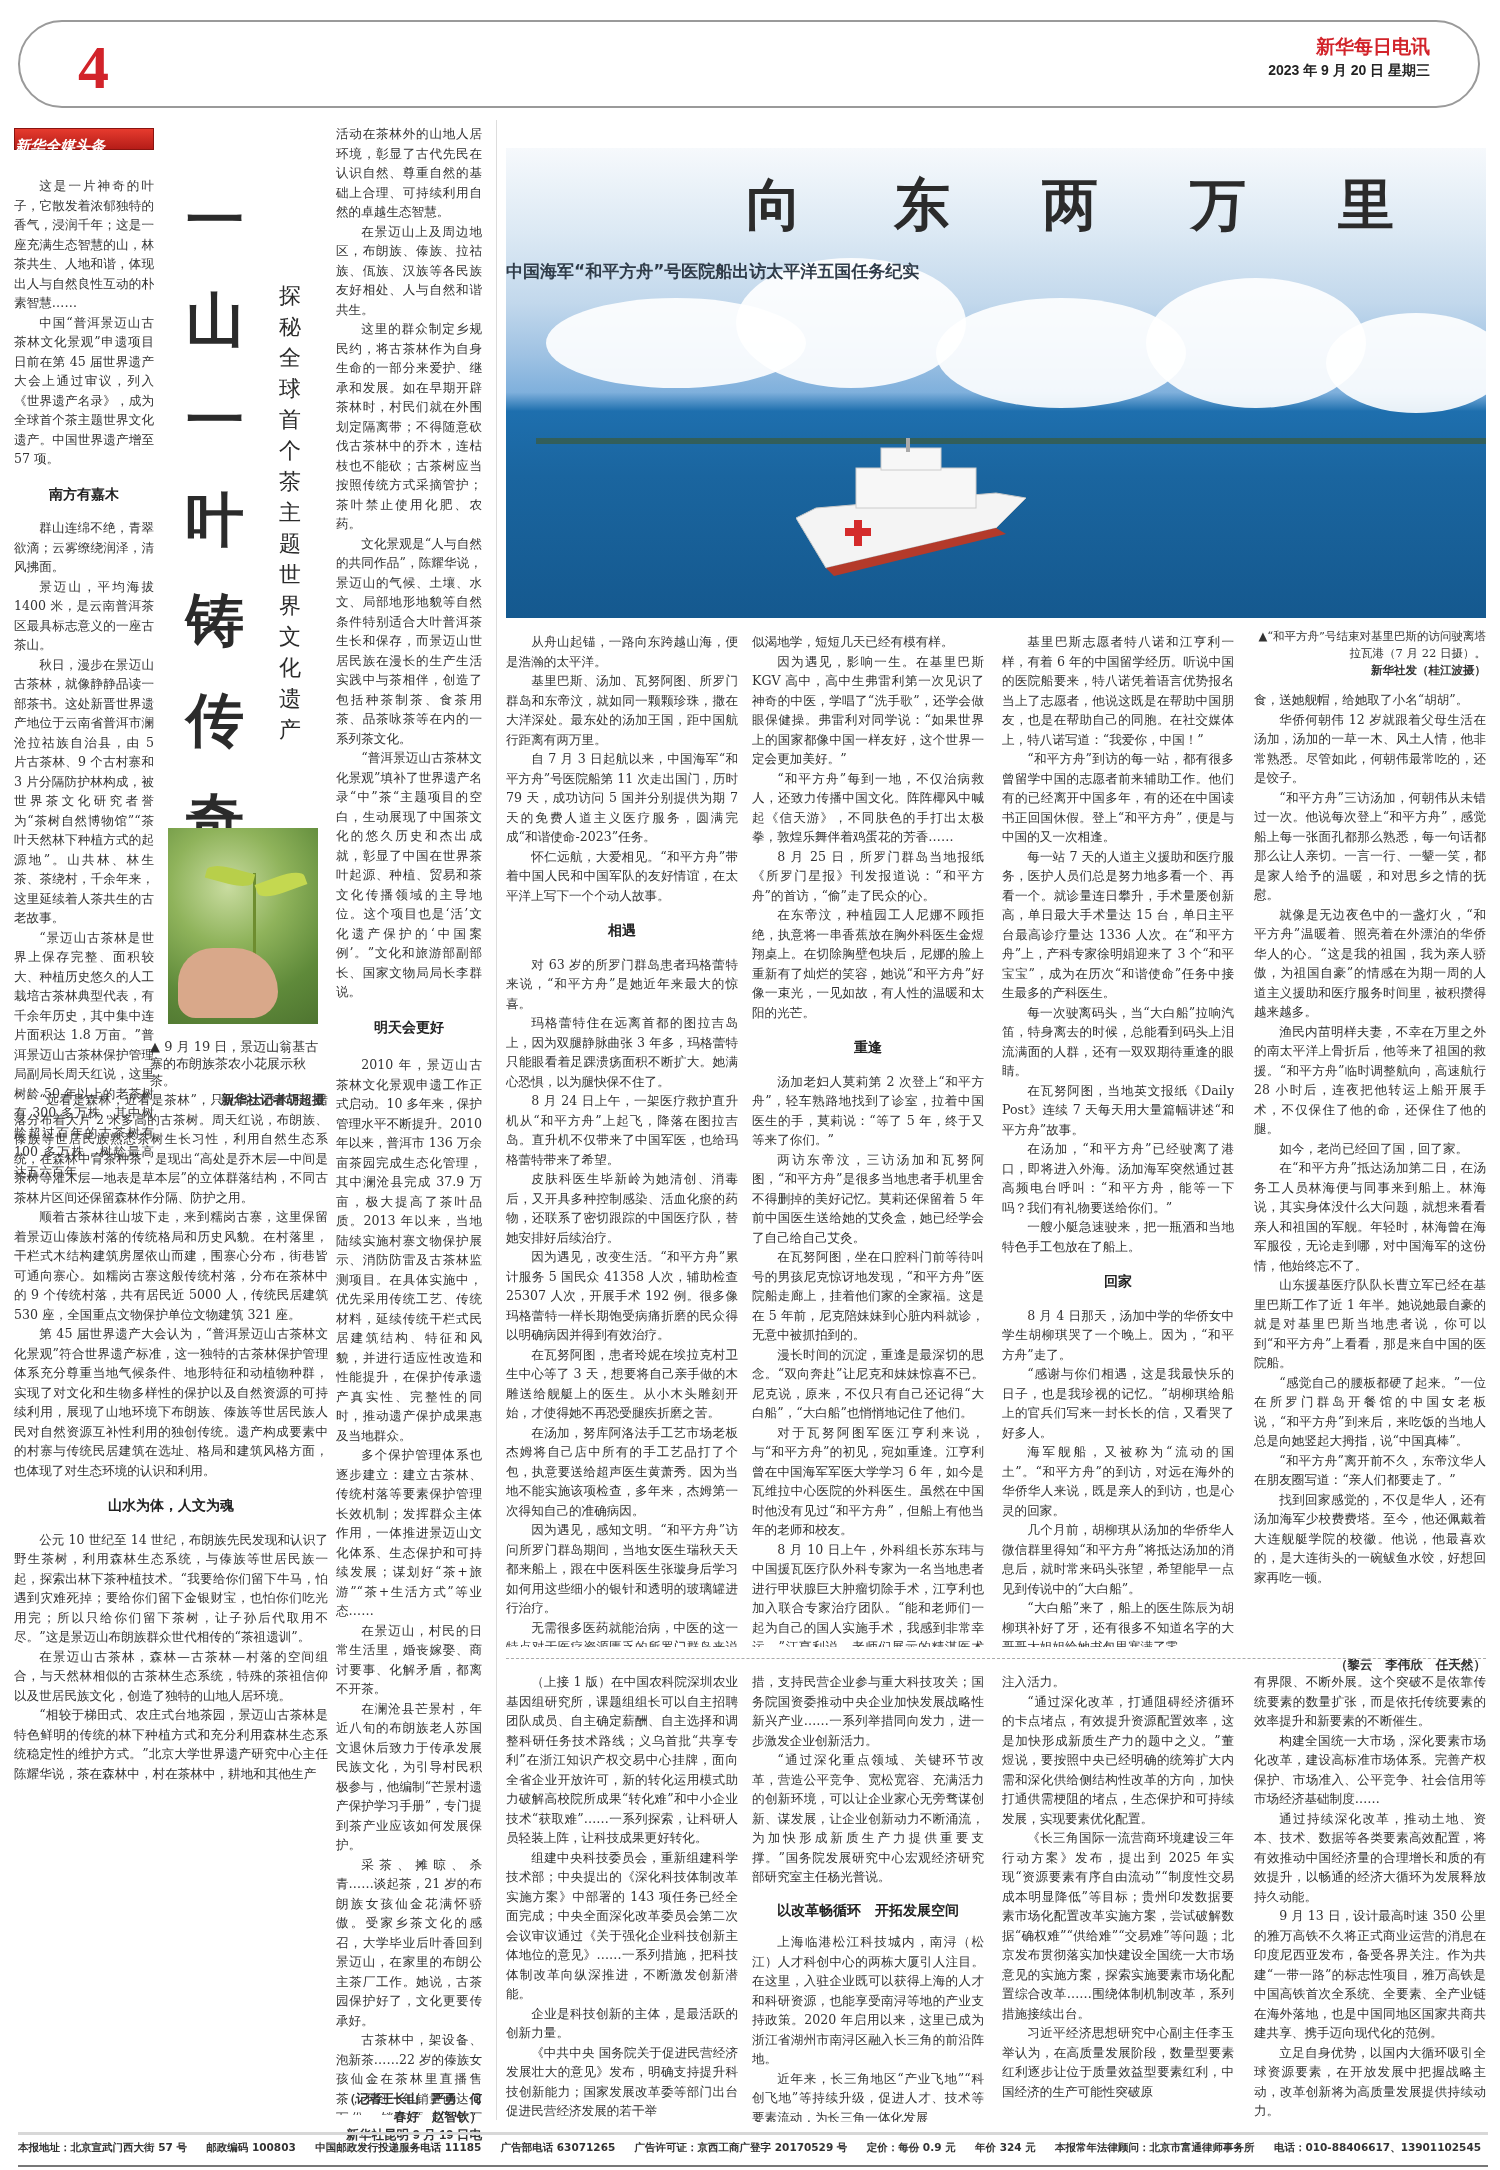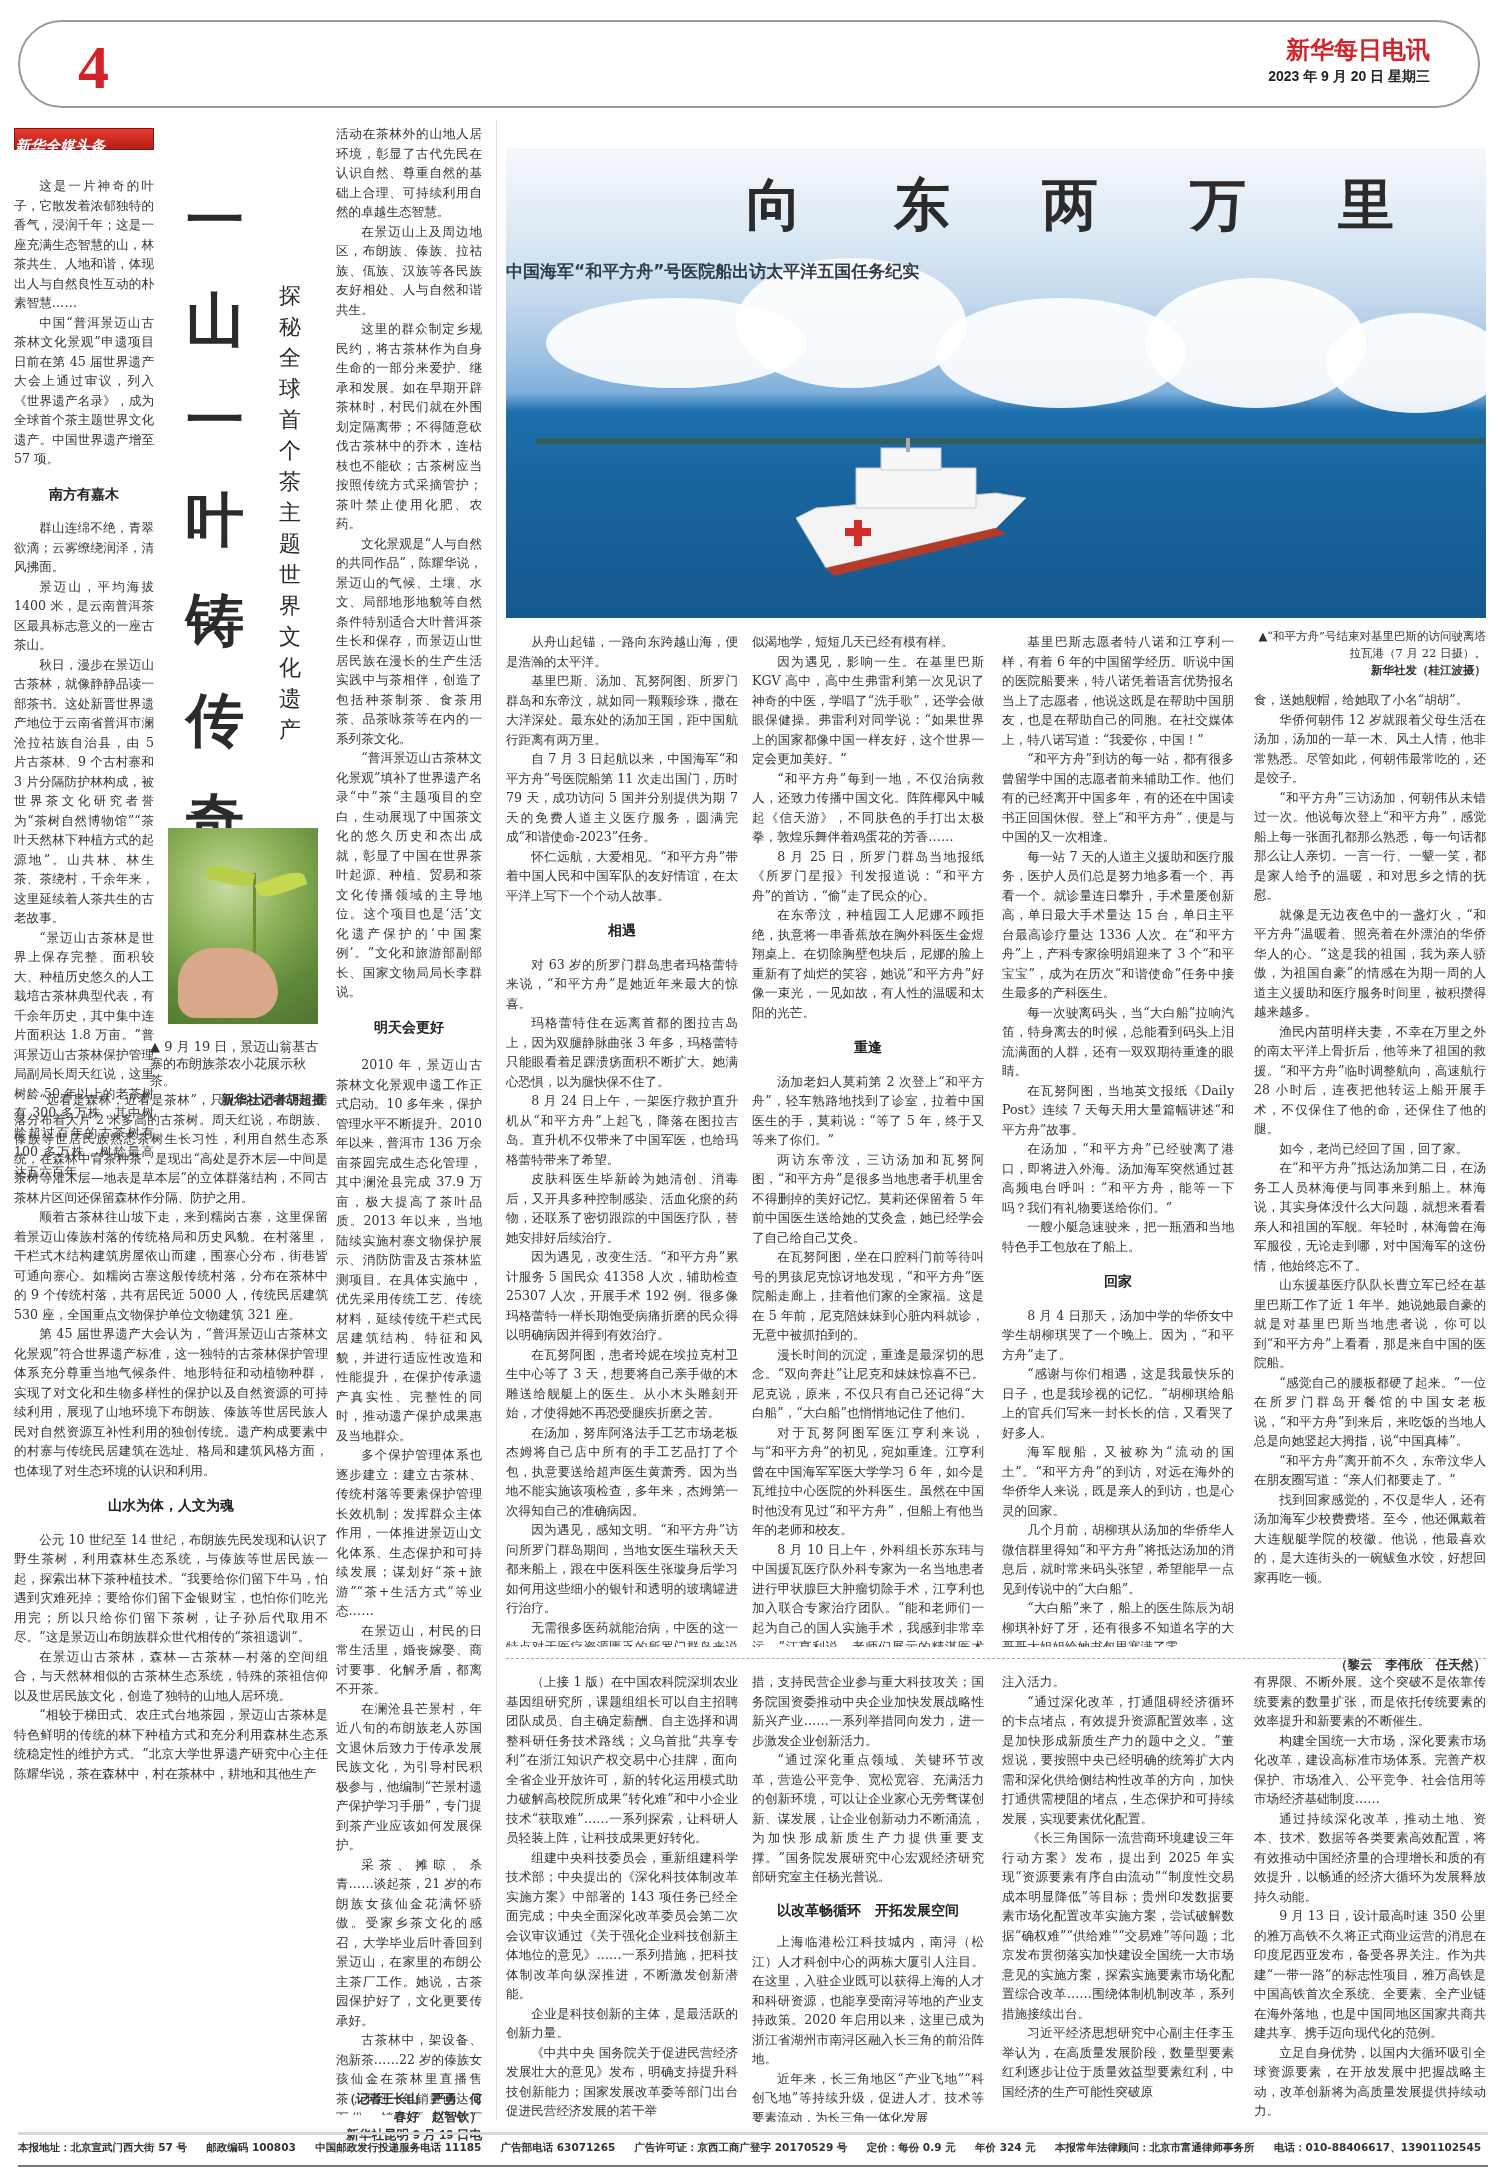--- a/index.html
+++ b/index.html
@@ -7,21 +7,21 @@
   body { font-family: "DejaVu Serif", "Liberation Serif", serif; color: #2a2a2a; position: relative; }
 
   
   .masthead {
     position: absolute; left: 18px; top: 20px; width: 1462px; height: 88px;
     border: 2px solid #9a9a9a; border-radius: 44px; background: #fff;
   }
   .page-num { position: absolute; left: 58px; top: 10px; font-size: 62px; font-weight: bold; color: #d2232a; font-family: "Liberation Serif", serif; }
   .section-title { position: absolute; left: 600px; top: 16px; font-size: 54px; font-weight: bold; color: #d2232a; letter-spacing: 8px; font-family: "DejaVu Serif", serif; font-style: italic; }
   .brand-block { position: absolute; right: 48px; top: 12px; text-align: right; }
-  .brand-name { font-size: 24px; font-weight: bold; color: #d2232a; font-family: Liberation Mono, monospace; }
+  .brand-name { font-size: 19px; font-weight: bold; color: #d2232a; font-family: Liberation Mono, monospace; }
   .brand-date { font-size: 14px; color: #222; font-family: "Liberation Sans", sans-serif; margin-top: 2px; font-weight: bold; }
 
   
   .col { position: absolute; font-size: 12.6px; line-height: 19.5px; text-align: justify; color: #333; }
   .col p { text-indent: 2em; }
   .col h3 { font-family: "DejaVu Sans", sans-serif; font-size: 14px; text-align: center; margin: 16px 0 14px; color: #222; font-weight: bold; }
 
   
   .tag-badge {
     position: absolute; left: 14px; top: 128px; width: 140px; height: 22px;

